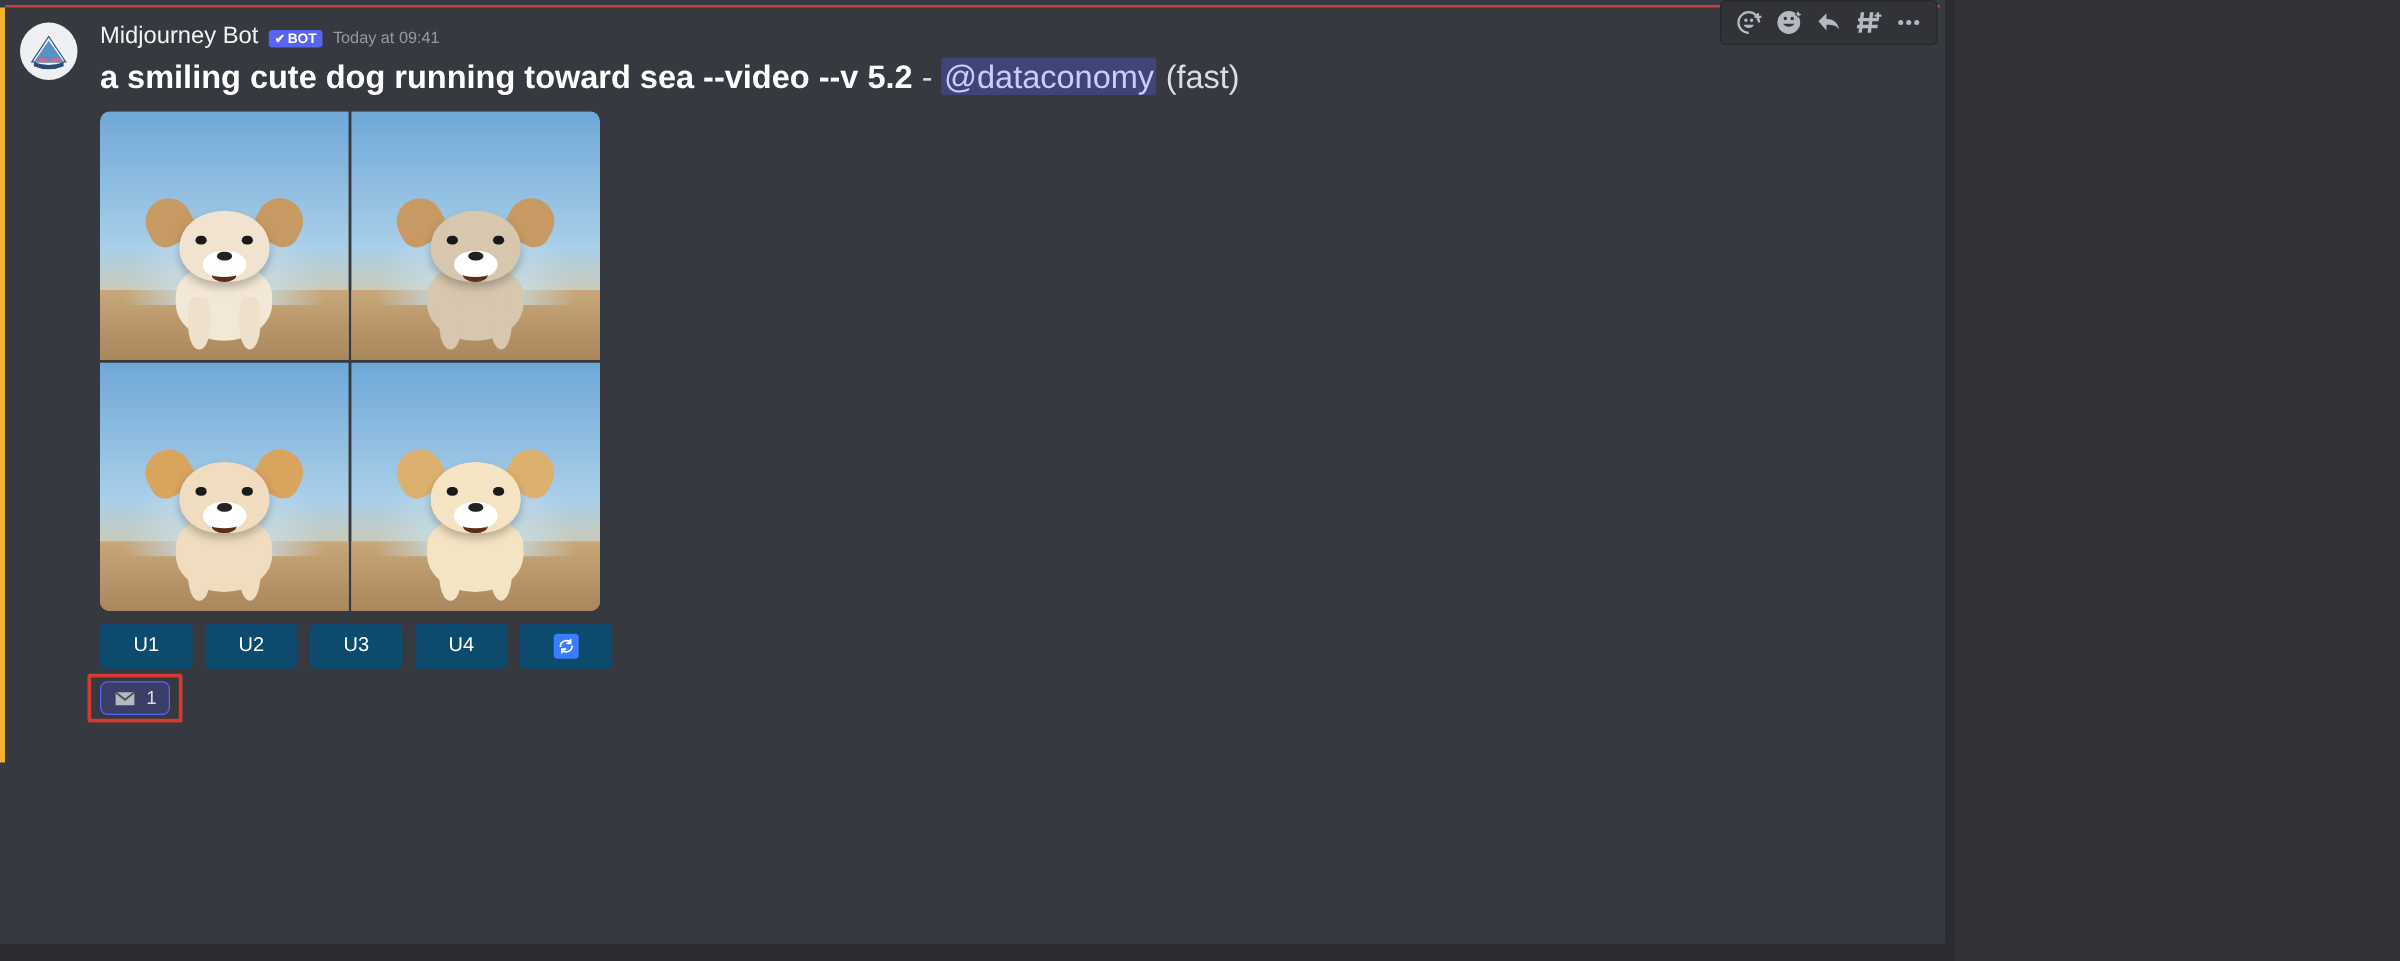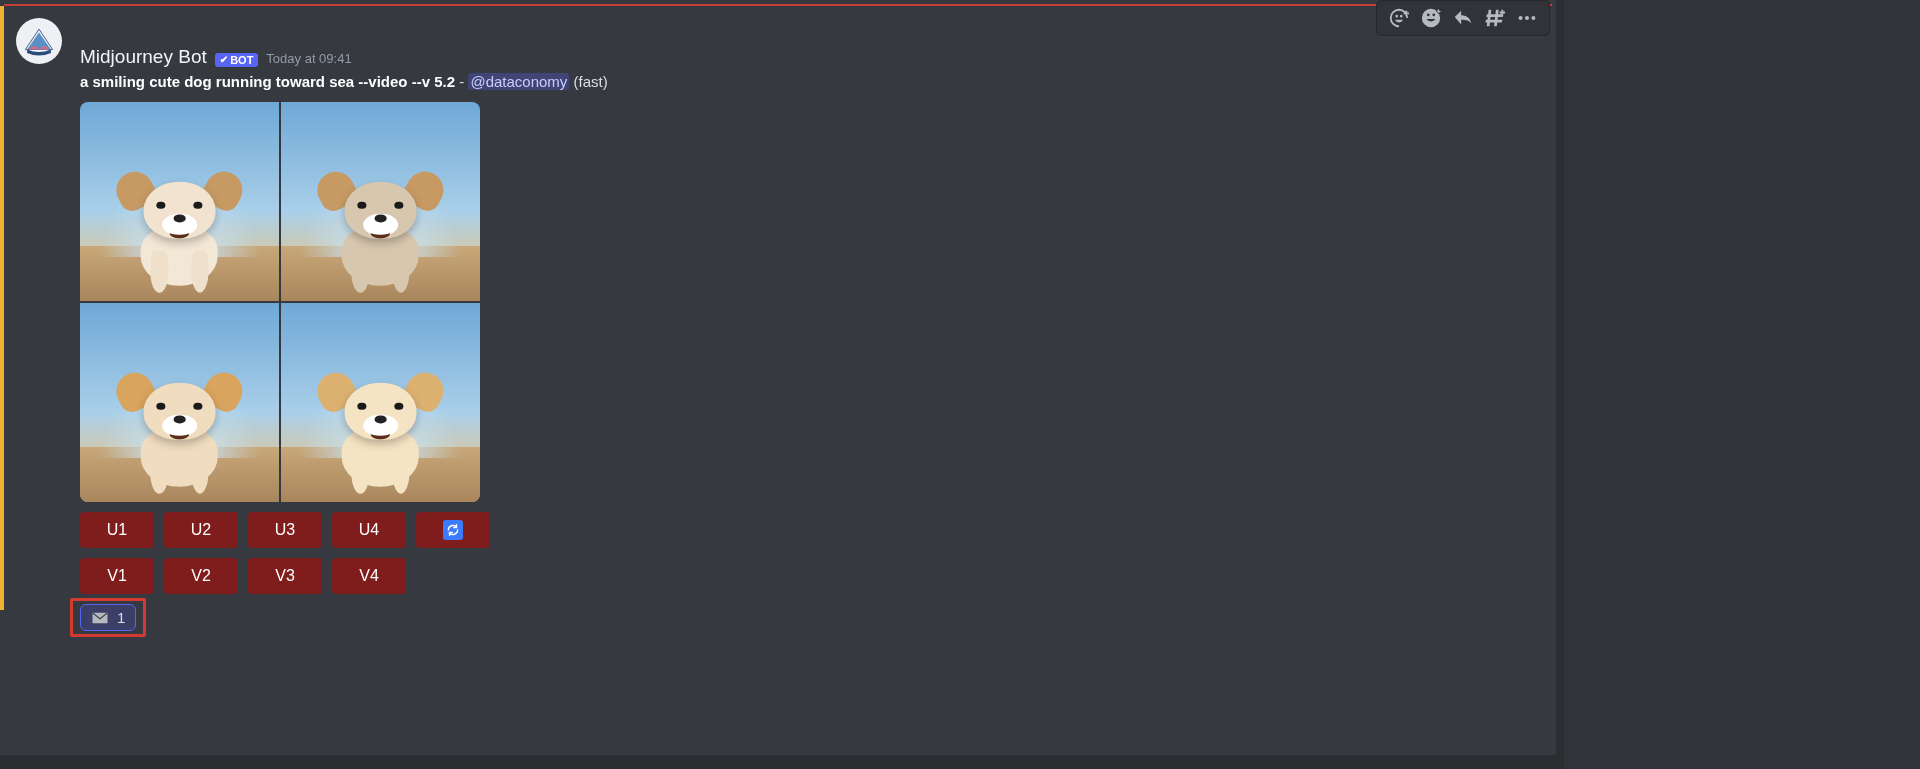--- a/index.html
+++ b/index.html
@@ -37,31 +37,31 @@
   .message {
     position:absolute; left:16px; top:18px; right:380px;
   }
   .avatar {
     position:absolute; left:0; top:0; width:46px; height:46px; border-radius:50%;
     background:#eef0f3;
     display:flex; align-items:center; justify-content:center;
     overflow:hidden;
   }
   .avatar svg { width:34px; height:34px; }
-  .msg-body { margin-left:64px;margin-top:28px; }
+  .msg-body { margin-left:64px; }
   .header-row { display:flex; align-items:baseline; gap:8px; }
   .username { color:#f2f3f5; font-size:19px; font-weight:500; }
   .bot-tag {
     background:#5865f2; color:#fff; font-size:11px; font-weight:600;
     padding:1px 5px; border-radius:3px; display:inline-flex; align-items:center; gap:2px;
   }
   .bot-tag .chk { font-size:10px; }
   .timestamp { color:#949ba4; font-size:13px; }
   .content-row {
-    margin-top:4px; color:#dbdee1; font-size:15px; line-height:1.35;
+    margin-top:4px; color:#dbdee1; font-size:26px; line-height:1.35;
   }
   .content-row .prompt { font-weight:700; color:#fff; }
   .content-row .sep { color:#dbdee1; }
   .mention {
     background:rgba(88,101,242,0.3); color:#c9cdfb;
     padding:0 2px; border-radius:3px; font-weight:500;
   }
   .mode { color:#dbdee1; }
   
   .img-grid {
@@ -107,21 +107,21 @@
   
   .c2 .dog .face,.c2 .dog .body,.c2 .dog .leg{background:#d7c7ae;}
   .c3 .dog .face,.c3 .dog .body,.c3 .dog .leg{background:#f0ddc0;}
   .c3 .dog .ear-l,.c3 .dog .ear-r{background:#d9a45e;}
   .c4 .dog .face,.c4 .dog .body,.c4 .dog .leg{background:#f5e4c3;}
   .c4 .dog .ear-l,.c4 .dog .ear-r{background:#dcb170;}
   
   .btn-row { margin-top:10px; display:flex; gap:10px; }
   .btn {
     min-width:74px; height:36px; border:none; border-radius:4px;
-    background:#7f1d1d; color:#fff; font-size:16px; font-weight:500;
+    background:#0c4a6e; color:#fff; font-size:16px; font-weight:500;
     display:flex; align-items:center; justify-content:center; cursor:pointer;
     padding:16px 12px;
   }
   .btn.icon { min-width:74px; }
   .refresh-glyph {
     width:20px; height:20px; border-radius:3px; background:#3b7bff;
     display:flex; align-items:center; justify-content:center;
   }
   .refresh-glyph svg{width:14px;height:14px;stroke:#fff;stroke-width:2.4;fill:none;stroke-linecap:round;}
   
@@ -296,26 +296,20 @@
       <button class="btn">U3</button>
       <button class="btn">U4</button>
       <button class="btn icon">
         <span class="refresh-glyph">
           <svg viewBox="0 0 24 24">
               <path d="M4 12a8 8 0 0 1 14-5M20 12a8 8 0 0 1-14 5M18 3v5h-5M6 21v-5h5"></path>
             </svg>
         </span>
       </button>
     </div>
-    <div class="btn-row">
-      <button class="btn">V1</button>
-      <button class="btn">V2</button>
-      <button class="btn">V3</button>
-      <button class="btn">V4</button>
-    </div>
 
     <div class="reaction-wrap">
       <div class="reaction">
         <svg viewBox="0 0 24 18">
             <path d="M2 2h20v14H2z" fill="#b5bac1"></path>
             <path d="M2 2l10 8 10-8" fill="none" stroke="#4e5058" stroke-width="2"></path>
           </svg>
         <span>1</span>
       </div>
       <div class="reaction-highlight"></div>

